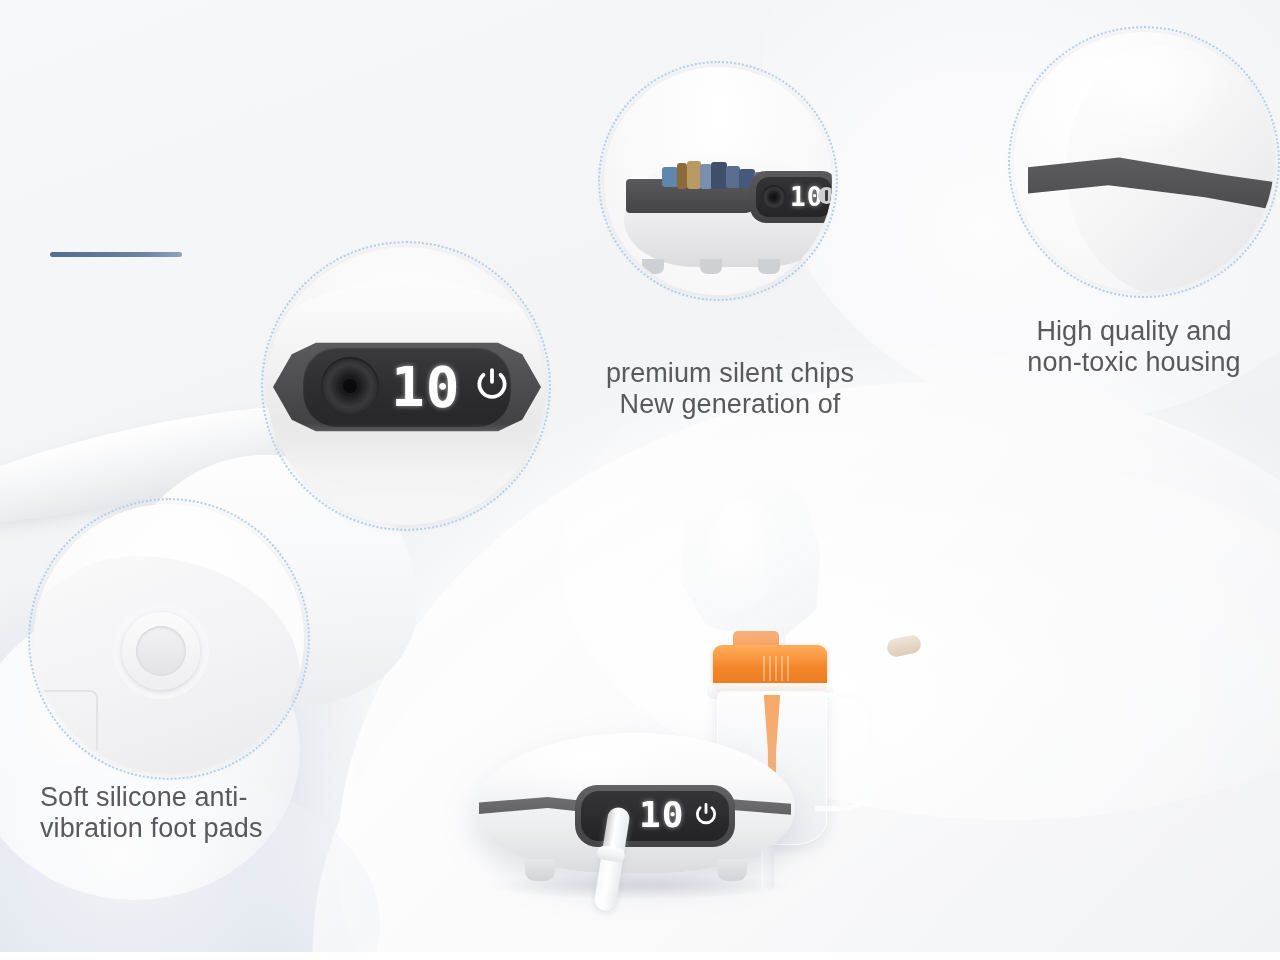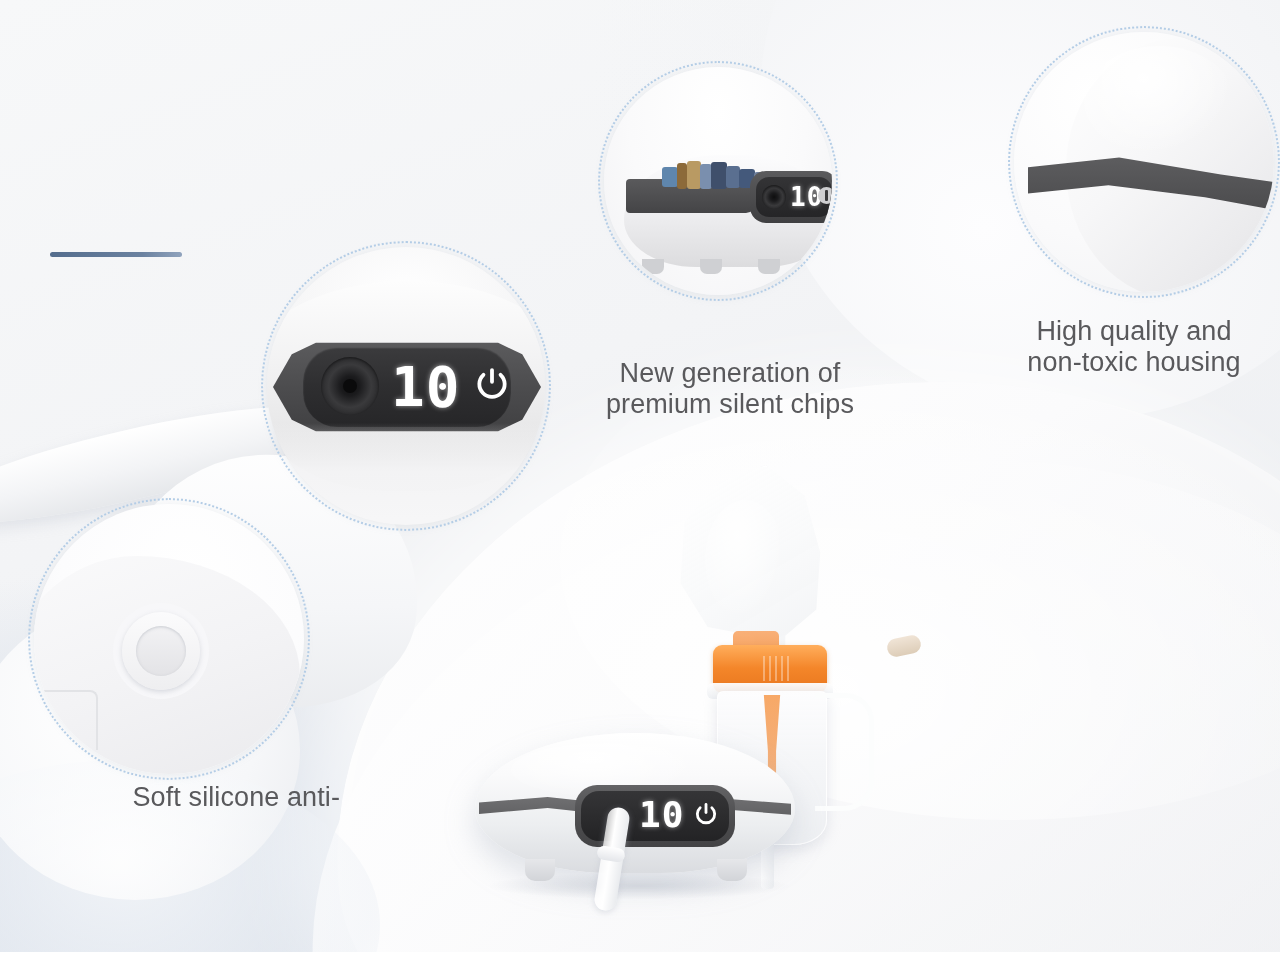--- a/index.html
+++ b/index.html
@@ -231,21 +231,21 @@
   .pad-inner{
     position:absolute;left:102px;top:122px;width:50px;height:50px;border-radius:50%;
     background:linear-gradient(180deg,#f2f2f4,#e3e3e6);
     box-shadow:0 1px 3px rgba(160,165,175,.5) inset;
   }
   .pad-corner{
     position:absolute;left:10px;top:186px;width:52px;height:58px;
     border-top:2px solid #e2e3e6;border-right:2px solid #e2e3e6;
     border-radius:0 8px 0 0;
   }
-  #cap-pad{left:40px;top:782px;width:300px;text-align:right;}
+  #cap-pad{left:40px;top:782px;width:300px;text-align:left;}
 
   
   .hero{position:absolute;left:455px;top:455px;width:520px;height:470px;}
 
   
   .mask{
     position:absolute;left:210px;top:10px;width:190px;height:215px;
     background:linear-gradient(150deg,rgba(255,255,255,.92) 0%,rgba(248,249,250,.82) 45%,rgba(236,238,241,.8) 100%);
     border:2px solid rgba(255,255,255,.95);
     clip-path:polygon(52% 0%,72% 14%,80% 40%,78% 66%,62% 78%,62% 92%,46% 92%,46% 78%,22% 74%,8% 54%,10% 26%,28% 8%);
@@ -408,22 +408,22 @@
       <div class="feet" id="dev-feet">
           <div class="foot" style="left: 4px;"></div>
           <div class="foot" style="left: 62px;"></div>
           <div class="foot" style="left: 120px;"></div>
           <div class="foot" style="left: 162px;"></div>
         </div>
     </div>
     <div class="ring"></div>
   </div>
   <div class="cap" id="cap-chip">
+    <div>premium silent chips</div>
     <div>New generation of</div>
-    <div>premium silent chips</div>
   </div>
 
   <div class="callout" id="c-house">
     <div class="disc">
       <div class="house-shell"></div>
       <div class="house-band"></div>
       <div class="house-gloss"></div>
     </div>
     <div class="ring"></div>
   </div>
@@ -436,20 +436,21 @@
     <div class="disc">
       <div class="pad-base"></div>
       <div class="pad-corner"></div>
       <div class="pad-ring"></div>
       <div class="pad-inner"></div>
     </div>
     <div class="ring"></div>
   </div>
   <div class="cap" id="cap-pad">
     <div>Soft silicone anti-</div>
+    <div>vibration foot pads</div>
   </div>
 
   <div class="hero">
     <div class="mask"></div>
     <div class="mask-hi"></div>
 
     <div class="cup-neck"></div>
     <div class="cup-cap"></div>
     <div class="cup-collar"></div>
     <div class="cup-body"></div>

